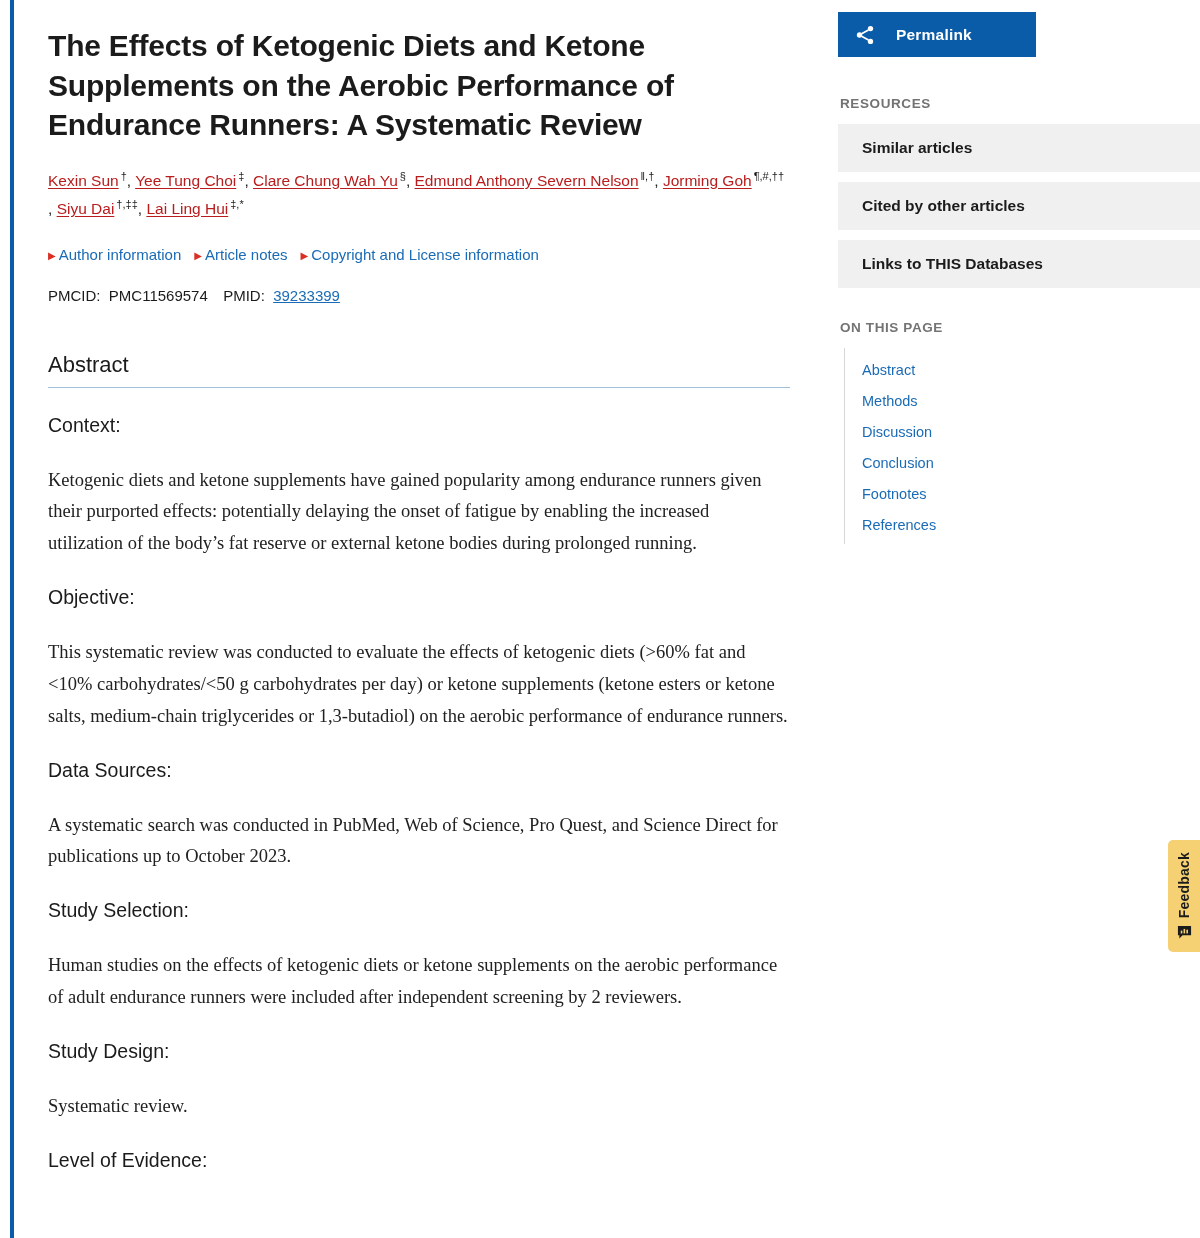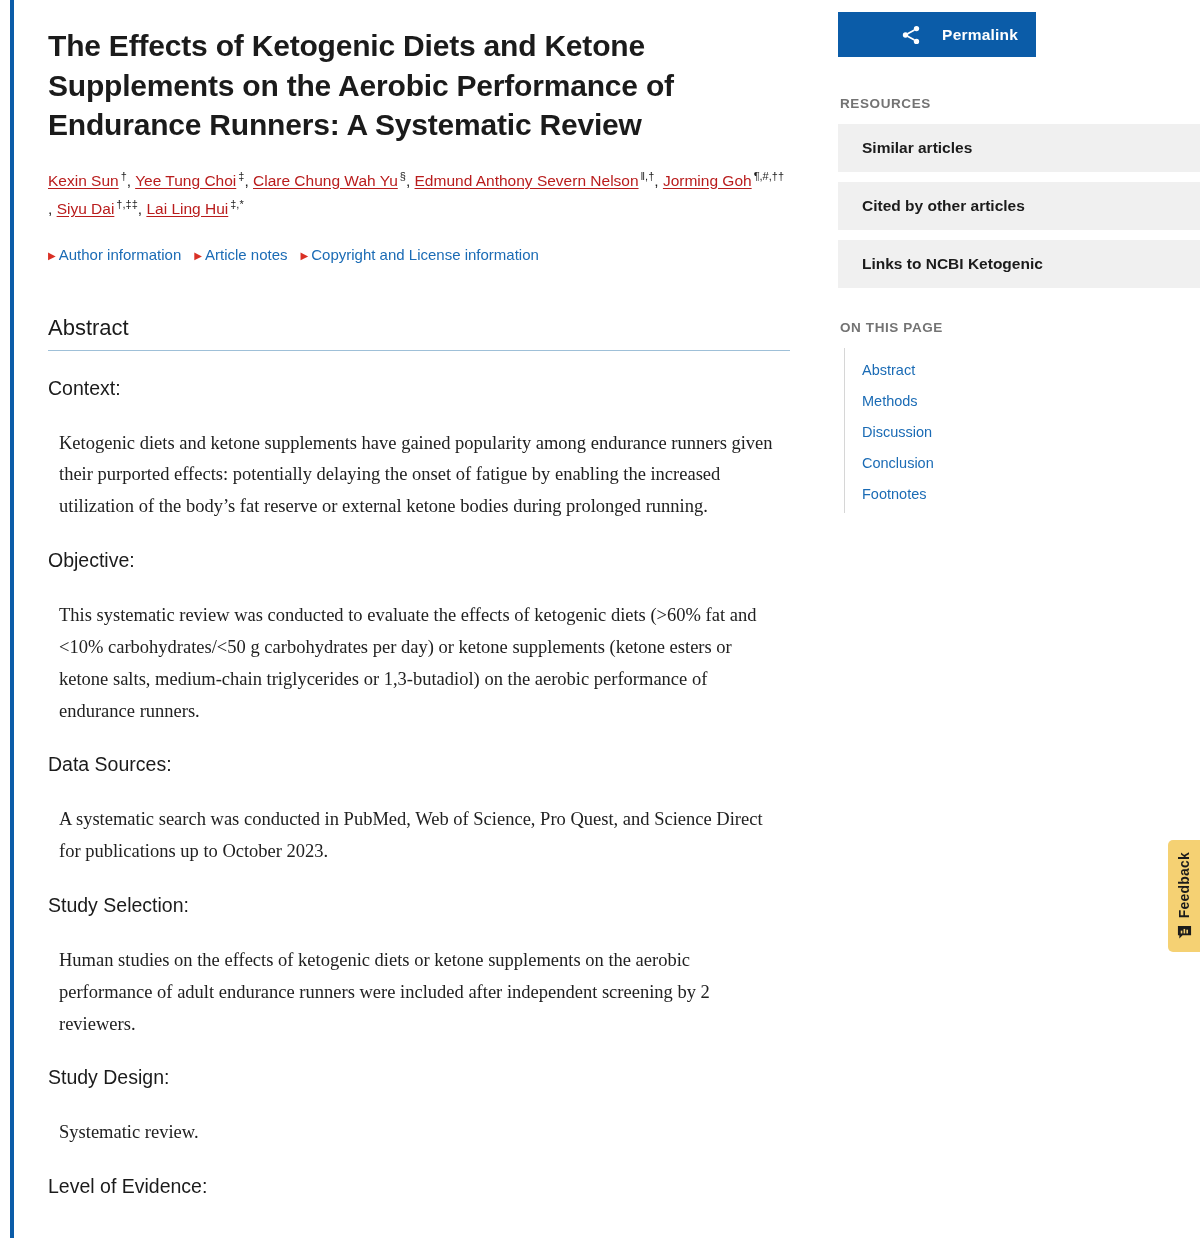--- a/index.html
+++ b/index.html
@@ -124,42 +124,41 @@
     font-weight: normal;
     color: #1b1b1b;
     margin: 0 0 28px 0;
   }
 
   .abs-body {
     font-family: "Liberation Serif", serif;
     font-size: 18.5px;
     line-height: 1.72;
     color: #212121;
-    margin: 11px;
+    margin: 0;
   }
 
   
   #sidebar {
     width: 362px;
     margin-left: 24px;
     padding-top: 12px;
   }
 
   #permalink-btn {
     display: flex;
     align-items: center;
     background: #0b5ca8;
     color: #ffffff;
     border: none;
     height: 45px;
     width: 198px;
     padding: 0 18px 0 16px;
     cursor: pointer;
     font-family: "Liberation Sans", sans-serif;
-    justify-content: flex-end;
   }
   #permalink-btn .share-ico {
     width: 22px;
     height: 22px;
     flex: 0 0 22px;
     margin-right: 20px;
   }
   #permalink-btn .lbl {
     font-size: 15.5px;
     font-weight: bold;
@@ -248,20 +247,27 @@
 <div id="page">
 
   <div id="main-col">
 
     <h1 id="article-title">The Effects of Ketogenic Diets and Ketone Supplements on the Aerobic Performance of Endurance Runners: A Systematic Review</h1>
 
     <div id="author-list"><a href="#">Kexin Sun</a><sup>†</sup><span class="sep">, </span><a href="#">Yee Tung Choi</a><sup>‡</sup><span class="sep">, </span><a href="#">Clare Chung Wah Yu</a><sup>§</sup><span class="sep">, </span><a href="#">Edmund Anthony Severn Nelson</a><sup>‖,†</sup><span class="sep">, </span><a href="#">Jorming Goh</a><sup>¶,#,††</sup><span class="sep">, </span><a href="#">Siyu Dai</a><sup>†,‡‡</sup><span class="sep">, </span><a href="#">Lai Ling Hui</a><sup>‡,*</sup></div>
 
     <div id="meta-links"><a href="#" class="meta-link"><span class="tri">▶</span><span>Author information</span></a><a href="#" class="meta-link"><span class="tri">▶</span><span>Article notes</span></a><a href="#" class="meta-link"><span class="tri">▶</span><span>Copyright and License information</span></a></div>
 
+    <div id="id-line">
+      <span>PMCID:</span>
+      <span>&nbsp;</span><span>PMC11569574</span>
+      <span class="gapper"></span>
+      <span>PMID:</span>
+      <span>&nbsp;</span><a href="#">39233399</a>
+    </div>
 
     <h2 id="abstract-heading">Abstract</h2>
 
     <div id="abstract-sections">
         <div class="abs-block">
           <p class="abs-label">Context:</p>
           <p class="abs-body">Ketogenic diets and ketone supplements have gained popularity among endurance runners given their purported effects: potentially delaying the onset of fatigue by enabling the increased utilization of the body’s fat reserve or external ketone bodies during prolonged running.</p>
         </div>
         <div class="abs-block">
           <p class="abs-label">Objective:</p>
@@ -305,33 +311,34 @@
     <div id="accordion-list">
         <div class="accordion-item">
           <span class="acc-label">Similar articles</span>
           <span class="acc-plus">+</span>
         </div>
         <div class="accordion-item">
           <span class="acc-label">Cited by other articles</span>
           <span class="acc-plus">+</span>
         </div>
         <div class="accordion-item">
-          <span class="acc-label">Links to NCBI Ketogenic</span>
+          <span class="acc-label">Links to THIS Databases</span>
           <span class="acc-plus">+</span>
         </div>
       </div>
 
     <div class="side-heading" id="on-this-page-heading">ON THIS PAGE</div>
 
     <nav id="toc-nav">
         <a href="#" class="toc-link">Abstract</a>
         <a href="#" class="toc-link">Methods</a>
         <a href="#" class="toc-link">Discussion</a>
         <a href="#" class="toc-link">Conclusion</a>
         <a href="#" class="toc-link">Footnotes</a>
+        <a href="#" class="toc-link">References</a>
       </nav>
 
   </div>
 </div>
 
 <div id="feedback-tab">
   <span class="fb-label">Feedback</span>
   <span class="fb-ico">
     <svg viewBox="0 0 16 16" width="15" height="15" aria-hidden="true">
       <path d="M1 1 H15 V11 H6 L2.5 14.5 V11 H1 Z" fill="#1b1b1b"></path>

